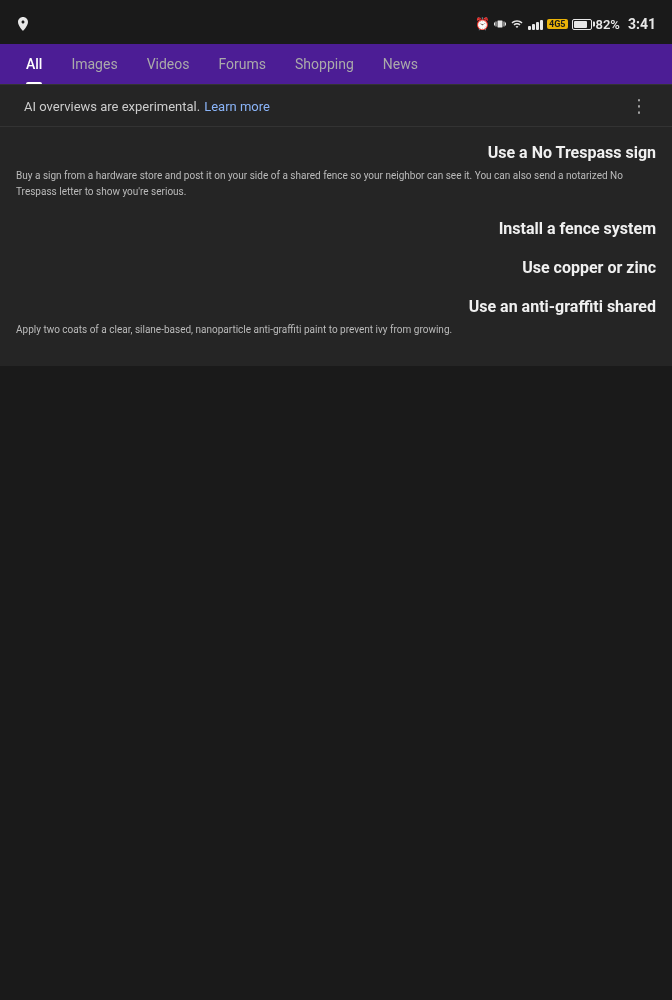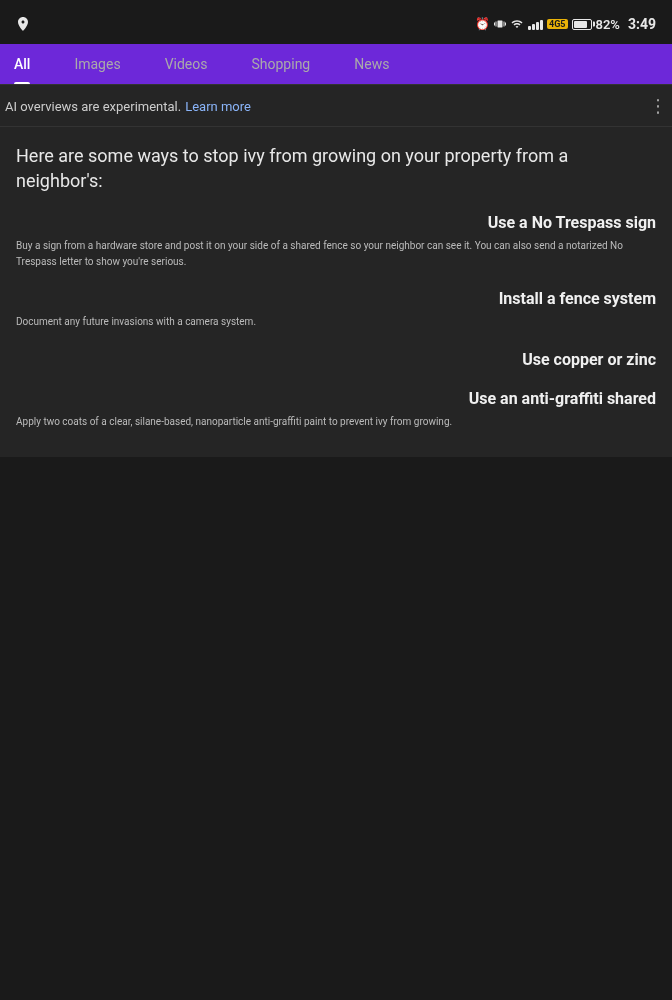--- a/index.html
+++ b/index.html
@@ -48,24 +48,24 @@
 
     .time-text {
       font-size: 14px;
       font-weight: 700;
       margin-left: 4px;
     }
 
     
     .nav-tabs {
       display: flex;
-      background-color: #6d28d9;
-      padding: 0 0;
+      background-color: #4c1d95;
+      padding: 0 12px;
       border-bottom: 1px solid #333;
-      gap: 16px;
+      gap: 1px;
       overflow-x: auto;
     }
 
     .nav-tabs::-webkit-scrollbar {
       display: none;
     }
 
     .nav-tab {
       padding: 12px 14px;
       font-size: 14px;
@@ -93,21 +93,21 @@
     }
 
     
     .main-content {
       padding: 0;
     }
 
     
     .ai-banner {
       background-color: #252525;
-      padding: 10px 5px;
+      padding: 10px 24px;
       display: flex;
       justify-content: space-between;
       align-items: center;
       border-bottom: 1px solid #333;
     }
 
     .ai-banner-text {
       font-size: 13px;
       color: #ccc;
     }
@@ -237,54 +237,53 @@
       <div class="signal-bar" style="height:6px;"></div>
       <div class="signal-bar" style="height:8px;"></div>
       <div class="signal-bar" style="height:10px;"></div>
     </div>
     <span class="fourG">4G5</span>
 
     <span class="battery-body">
       <span class="battery-fill"></span>
     </span>
     <span class="battery-text">82%</span>
-    <span class="time-text">3:49</span>
+    <span class="time-text">3:41</span>
   </div>
 </div>
 
 <div class="nav-tabs">
   <div class="nav-tab active">All</div>
   <div class="nav-tab">Images</div>
   <div class="nav-tab">Videos</div>
+  <div class="nav-tab">Forums</div>
   <div class="nav-tab">Shopping</div>
   <div class="nav-tab">News</div>
 </div>
 
 <div class="main-content">
 
   <div class="ai-banner">
     <div>
       <span class="ai-banner-text">AI overviews are experimental.</span>
       <a class="ai-banner-link" href="#">Learn more</a>
     </div>
     <span class="three-dots">⋮</span>
   </div>
 
   <div class="ai-content">
 
-    <p class="ai-intro">Here are some ways to stop ivy from growing on your property from a neighbor's:</p>
 
     <div class="ai-section">
       <div class="ai-section-title">Use a No Trespass sign</div>
       <div class="ai-section-body">Buy a sign from a hardware store and post it on your side of a shared fence so your neighbor can see it. You can also send a notarized No Trespass letter to show you're serious.</div>
     </div>
 
     <div class="ai-section">
       <div class="ai-section-title">Install a fence system</div>
-      <div class="ai-section-body">Document any future invasions with a camera system.</div>
     </div>
 
     <div class="ai-section">
       <div class="ai-section-title">Use copper or zinc</div>
     </div>
 
     <div class="ai-section">
       <div class="ai-section-title">Use an anti-graffiti shared</div>
       <div class="ai-section-body">Apply two coats of a clear, silane-based, nanoparticle anti-graffiti paint to prevent ivy from growing.</div>
     </div>

